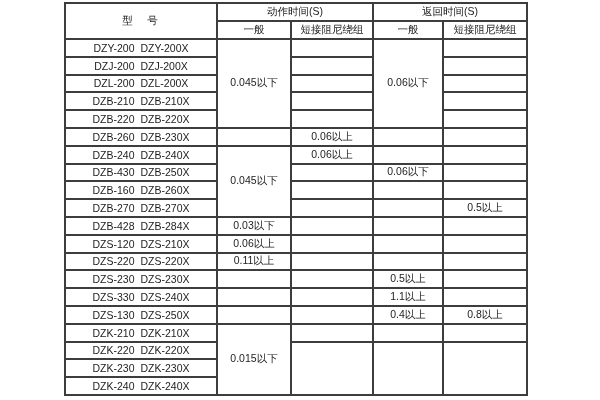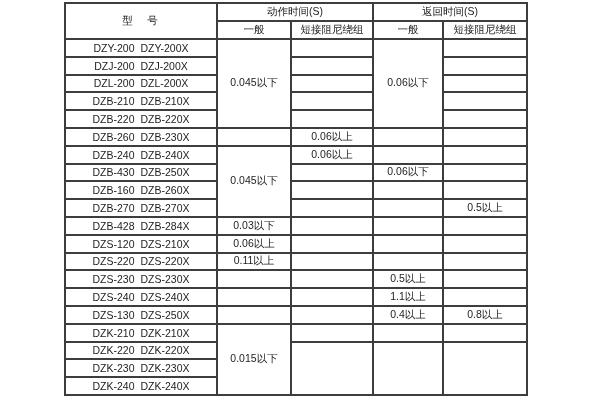--- a/index.html
+++ b/index.html
@@ -236,21 +236,21 @@
           </td>
         <td></td>
         <td></td>
         <td>0.5以上</td>
         <td></td>
       </tr>
 
       <tr>
         <td>
             <div class="mwrap">
-              <span>DZS-240</span>
+              <span>DZS-330</span>
               <span>DZS-240X</span>
             </div>
           </td>
         <td></td>
         <td></td>
         <td>1.1以上</td>
         <td></td>
       </tr>
 
       <tr>

